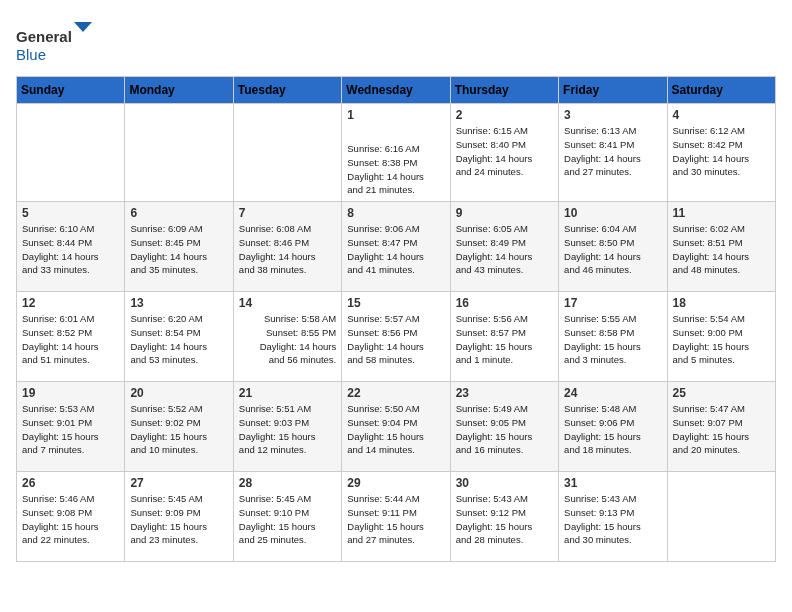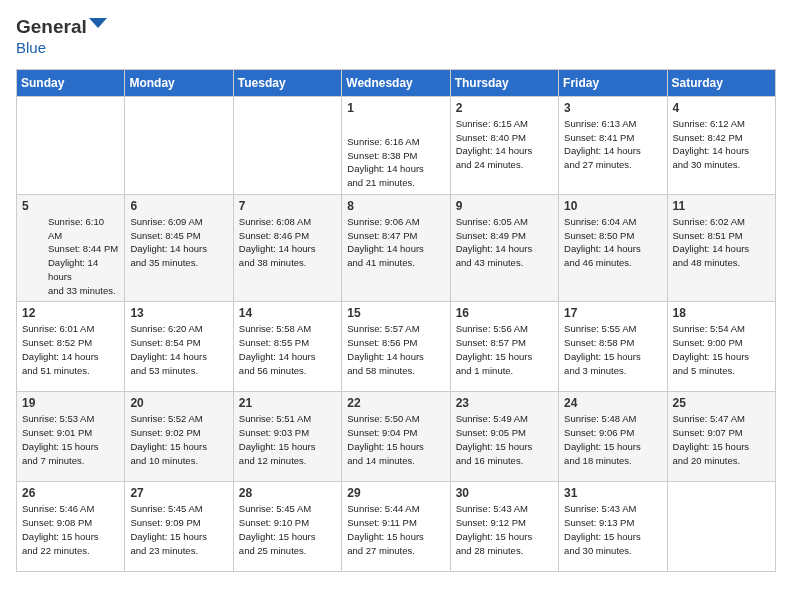--- a/index.html
+++ b/index.html
@@ -33,21 +33,21 @@
       font-size: 14px;
       color: #555;
     }
     table {
       width: 100%;
       border-collapse: collapse;
       table-layout: fixed;
     }
     thead tr th {
       background-color: #2a6dc9;
-      color: #ffffff;
+      color: #000000;
       font-size: 12px;
       font-weight: bold;
       padding: 6px 4px;
       text-align: left;
       border: 1px solid #ccc;
     }
     tbody tr td {
       border: 1px solid #ccc;
       vertical-align: top;
       padding: 4px 5px;
@@ -74,21 +74,21 @@
       background: #fff !important;
     }
   </style>
 </head>
 <body>
 
 <div class="header">
   <div class="logo">
   <div style="display:flex;flex-direction:column;line-height:1.2;">
     <div style="display:flex;align-items:center;gap:2px;">
-      <span style="font-size:19px;font-weight:bold;color:#333;">General</span>
+      <span style="font-size:15px;font-weight:bold;color:#333;margin-top:12px;">General</span>
       <svg width="18" height="18" viewBox="0 0 18 18">
         <polygon points="0,0 18,0 9,10" fill="#1a5faa"></polygon>
       </svg>
     </div>
     <span style="font-size:15px;font-weight:normal;color:#1a5faa;">Blue</span>
   </div>
 </div>
   <div class="title-block">
     <div class="month-title"></div>
     <div class="location"></div>
@@ -137,21 +137,21 @@
           <span class="day-num">4</span>
           <div class="cell-info" style="white-space: pre-line;">Sunrise: 6:12 AM
 Sunset: 8:42 PM
 Daylight: 14 hours
 and 30 minutes.</div>
         </td>
       </tr>
       <tr>
         <td>
           <span class="day-num">5</span>
-          <div class="cell-info" style="white-space: pre-line; margin-left: 26px;">Sunrise: 6:10 AM
+          <div class="cell-info" style="white-space: pre-line;">Sunrise: 6:10 AM
 Sunset: 8:44 PM
 Daylight: 14 hours
 and 33 minutes.</div>
         </td>
         <td>
           <span class="day-num">6</span>
           <div class="cell-info" style="white-space: pre-line;">Sunrise: 6:09 AM
 Sunset: 8:45 PM
 Daylight: 14 hours
 and 35 minutes.</div>
@@ -202,21 +202,21 @@
         </td>
         <td>
           <span class="day-num">13</span>
           <div class="cell-info" style="white-space: pre-line;">Sunrise: 6:20 AM
 Sunset: 8:54 PM
 Daylight: 14 hours
 and 53 minutes.</div>
         </td>
         <td>
           <span class="day-num">14</span>
-          <div class="cell-info" style="white-space: pre-line;">Sunrise: 5:58 AM
+          <div class="cell-info" style="white-space: pre-line; text-align: right;">Sunrise: 5:58 AM
 Sunset: 8:55 PM
 Daylight: 14 hours
 and 56 minutes.</div>
         </td>
         <td>
           <span class="day-num">15</span>
           <div class="cell-info" style="white-space: pre-line;">Sunrise: 5:57 AM
 Sunset: 8:56 PM
 Daylight: 14 hours
 and 58 minutes.</div>

